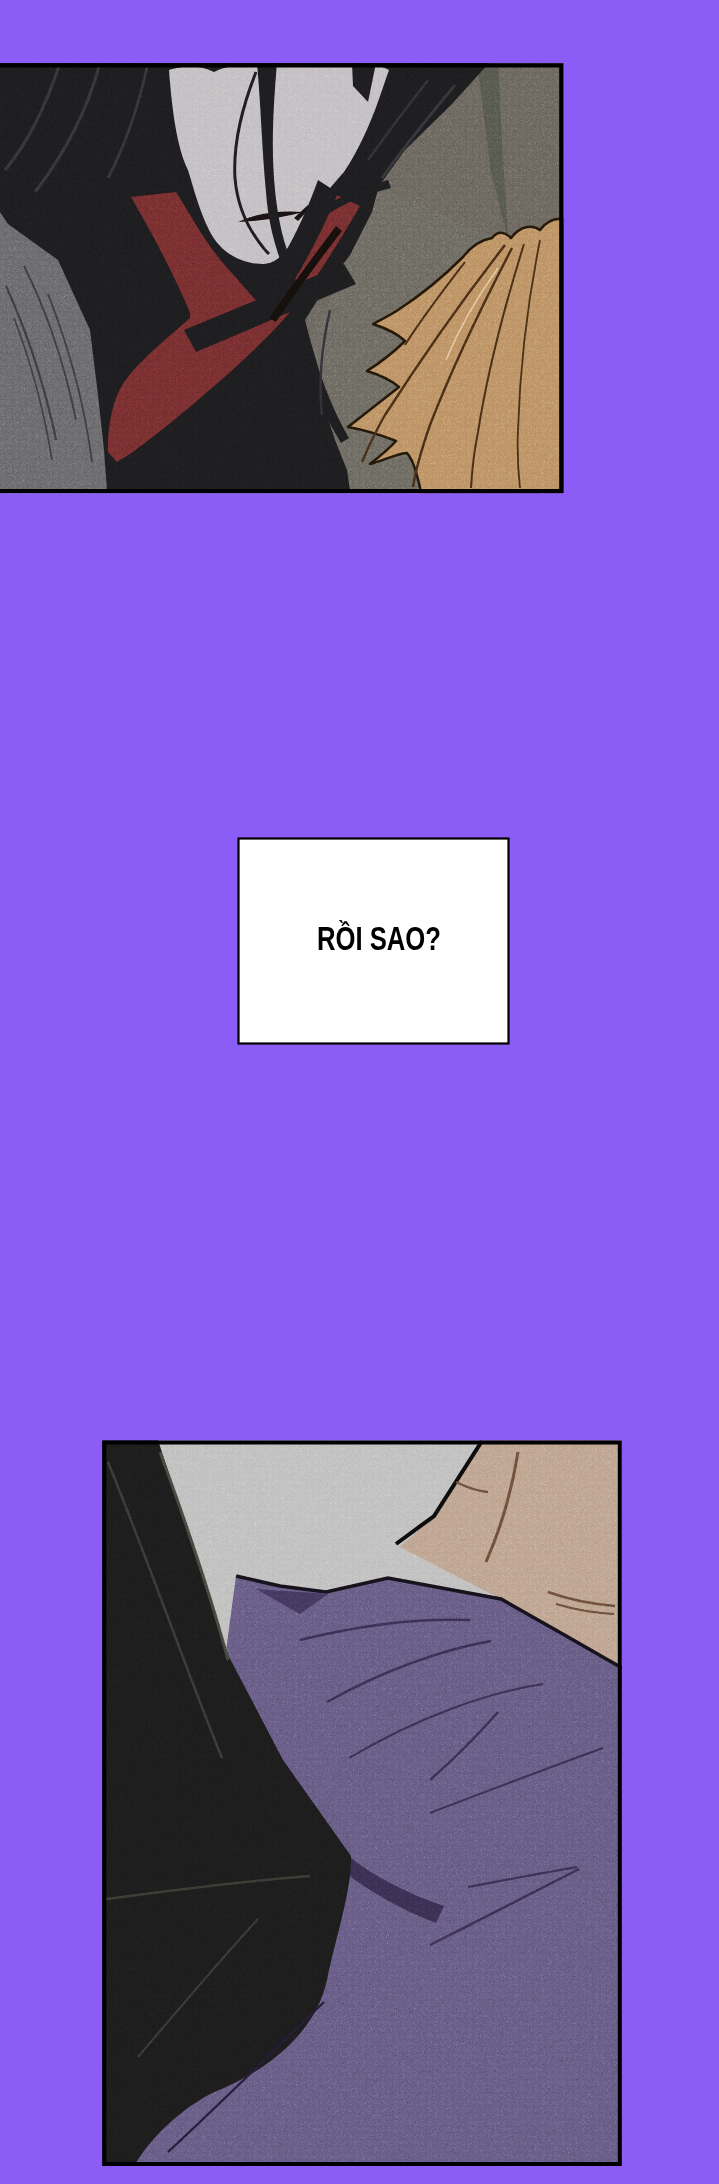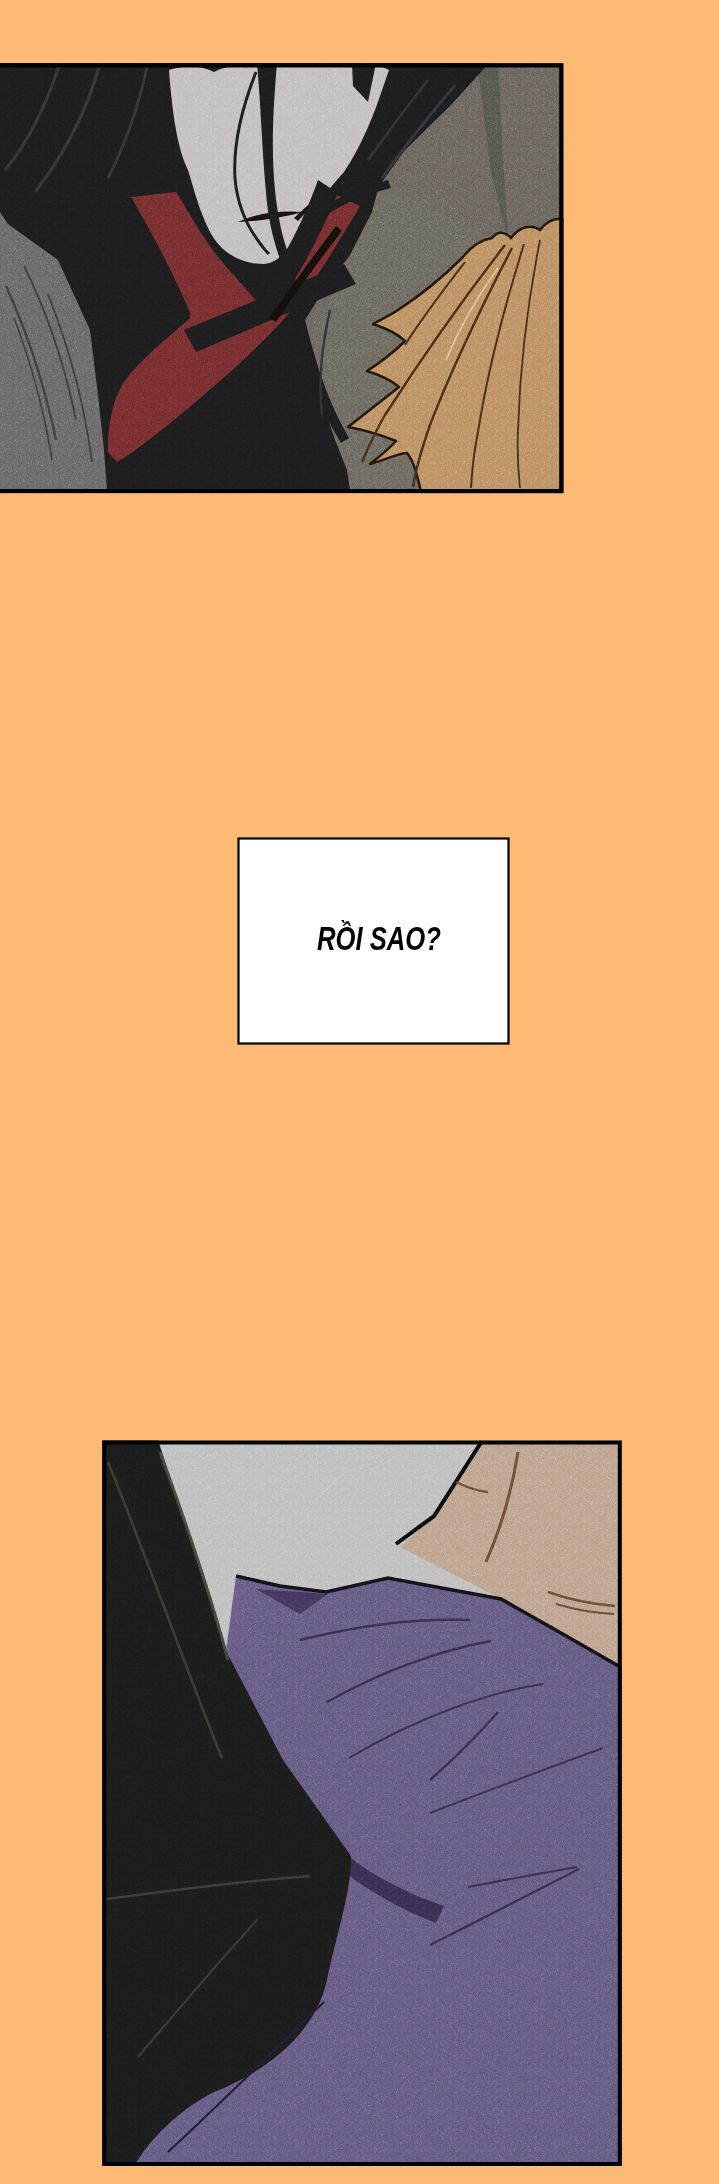--- a/index.html
+++ b/index.html
@@ -1,17 +1,17 @@
 <!DOCTYPE html>
 <html><head>
 <meta charset="utf-8">
 <style>
 html,body{margin:0;padding:0;background:#ffffff;}
 body{width:719px;height:2184px;font-family:"Liberation Sans",sans-serif;overflow:hidden;}
-.page{position:relative;width:719px;height:2184px;background:#fdba74;font-style:italic;}
+.page{position:relative;width:719px;height:2184px;background:#8b5cf6;}
 svg{position:absolute;top:0;left:0;display:block;}
 </style>
 </head>
 <body>
 <div class="page">
 <svg width="719" height="2184" viewBox="0 0 719 2184">
 <defs>
 <clipPath id="p1">
           <rect x="0" y="63" width="563.5" height="430.5"></rect>
         </clipPath>

